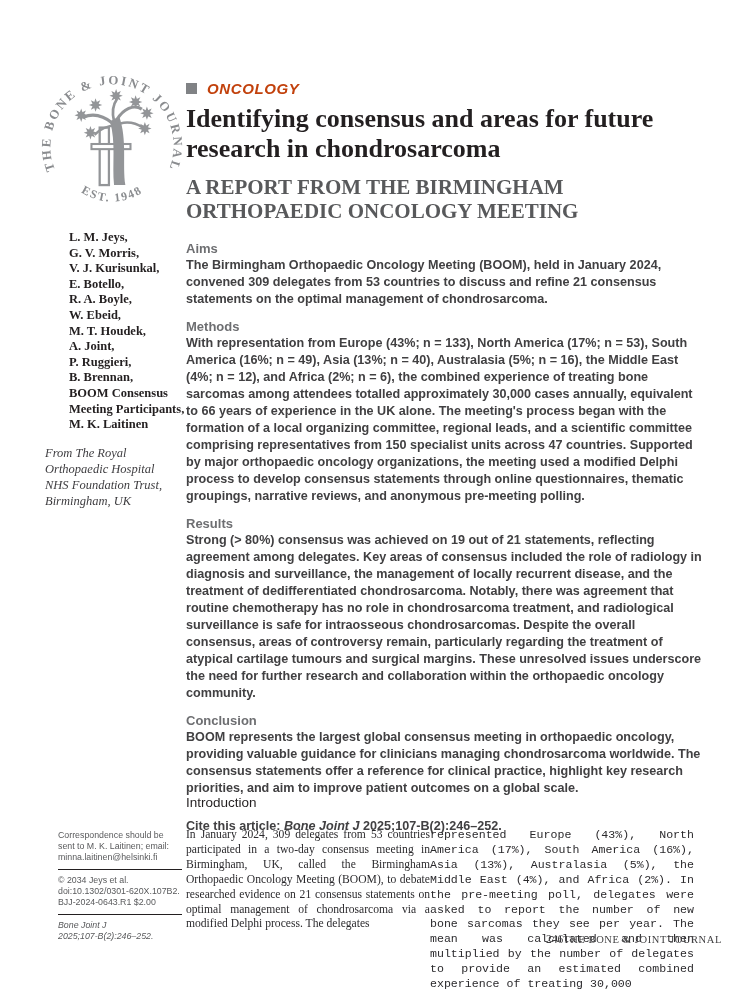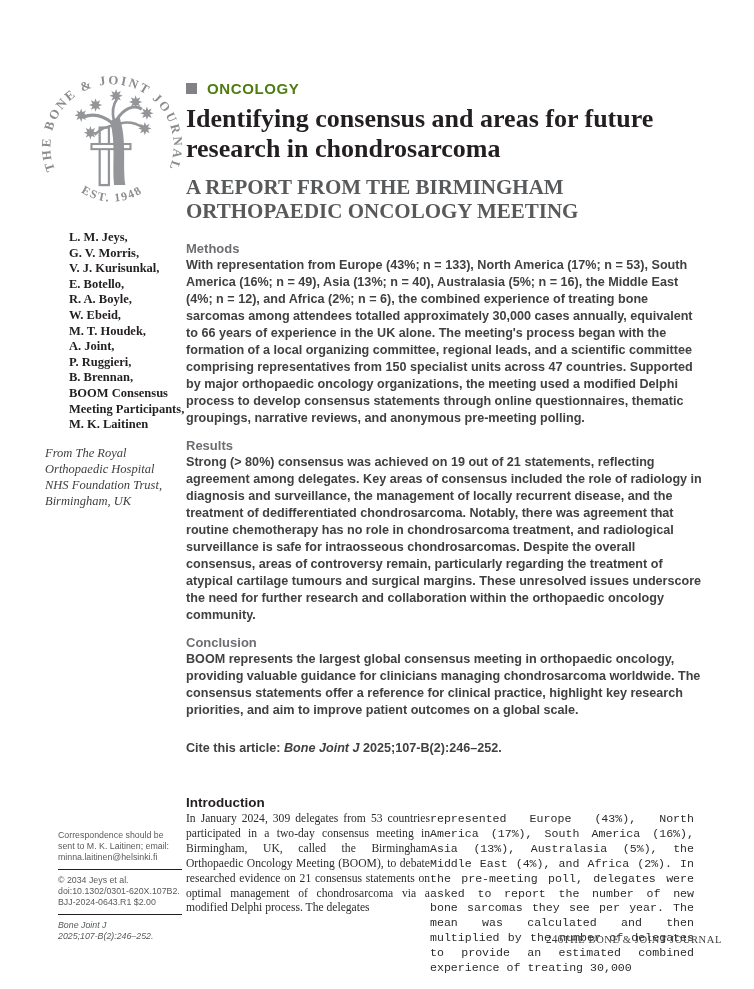--- a/index.html
+++ b/index.html
@@ -9,37 +9,37 @@
     font-family:"Liberation Sans",sans-serif;color:#231f20;
   }
   
   .logo{position:absolute;left:36px;top:68px;width:152px;height:152px;}
   .logo-arc-text{font-family:"Liberation Serif",serif;font-size:12.5px;letter-spacing:2.2px;fill:#8a8c8f;font-weight:bold;}
   .logo-est-text{font-family:"Liberation Serif",serif;font-size:11.5px;letter-spacing:1.6px;fill:#8a8c8f;font-weight:bold;}
   
   .header{position:absolute;left:186px;top:80px;width:540px;}
   .kicker{display:flex;align-items:center;gap:10px;}
   .kicker-square{width:11px;height:11px;background:#808285;display:inline-block;}
-  .kicker-label{font-size:15px;font-weight:bold;color:#4d7c0f;letter-spacing:0.6px;}
+  .kicker-label{font-size:15px;font-weight:bold;color:#c2410c;letter-spacing:0.6px;font-style:italic;}
   .title{font-family:"Liberation Serif",serif;font-weight:bold;font-size:26px;line-height:30px;color:#231f20;margin-top:7px;max-width:540px;}
   .subtitle{font-family:"Liberation Serif",serif;font-weight:bold;font-size:21px;line-height:24px;color:#58595b;margin-top:11px;max-width:520px;}
   
   .authors{position:absolute;left:45px;top:230px;width:142px;}
   .author-name{font-family:"Liberation Serif",serif;font-weight:bold;font-size:12.5px;line-height:15.6px;color:#231f20;margin-left:24px;}
   .affiliation{font-family:"Liberation Serif",serif;font-style:italic;font-size:12.5px;line-height:16px;color:#3e3d40;margin-top:12px;max-width:130px;}
   
   .abstract{position:absolute;left:186px;top:240px;width:520px;}
   .abs-section{margin-bottom:10px;}
   .abs-heading{font-size:13px;font-weight:bold;color:#6d6e71;line-height:17px;}
   .abs-text{font-size:12.6px;font-weight:bold;color:#414042;line-height:17px;}
   .cite-line{margin-top:22px;font-size:12.6px;font-weight:bold;color:#414042;}
   .cite-journal{font-style:italic;}
   
   .intro{position:absolute;left:186px;top:795px;width:520px;}
-  .intro-heading{font-size:13.5px;font-weight:bold;color:#231f20;margin-bottom:2px;}
+  .intro-heading{font-size:13.5px;font-weight:normal;color:#231f20;margin-bottom:18px;}
   .intro-cols{display:flex;}
   .intro-col{font-family:"Liberation Serif",serif;font-size:11.6px;line-height:14.9px;color:#2b2a2d;text-align:justify;}
   .intro-col-1{width:244px;}
   .intro-col-2{width:264px;font-family:Liberation Mono, monospace;}
   
   .sidebar-notes{position:absolute;left:58px;top:830px;width:124px;font-size:8.8px;line-height:11px;color:#58595b;}
   .note-rule{border:none;border-top:1.4px solid #231f20;margin:6px 0 5px 0;}
   .journal-ref{font-style:italic;}
   
   .footer{position:absolute;left:33px;right:32px;top:933px;display:flex;justify-content:flex-end;align-items:baseline;}
@@ -116,20 +116,24 @@
     <div class="author-name">P. Ruggieri,</div>
     <div class="author-name">B. Brennan,</div>
     <div class="author-name">BOOM Consensus</div>
     <div class="author-name">Meeting Participants,</div>
     <div class="author-name">M. K. Laitinen</div>
     <div class="affiliation">From The Royal Orthopaedic Hospital NHS Foundation Trust, Birmingham, UK</div>
   </div>
 
   <div class="abstract">
     <div class="abs-section">
+      <div class="abs-heading">Aims</div>
+      <div class="abs-text">The Birmingham Orthopaedic Oncology Meeting (BOOM), held in January 2024, convened 309 delegates from 53 countries to discuss and refine 21 consensus statements on the optimal management of chondrosarcoma.</div>
+    </div>
+    <div class="abs-section">
       <div class="abs-heading">Methods</div>
       <div class="abs-text">With representation from Europe (43%; n = 133), North America (17%; n = 53), South America (16%; n = 49), Asia (13%; n = 40), Australasia (5%; n = 16), the Middle East (4%; n = 12), and Africa (2%; n = 6), the combined experience of treating bone sarcomas among attendees totalled approximately 30,000 cases annually, equivalent to 66 years of experience in the UK alone. The meeting's process began with the formation of a local organizing committee, regional leads, and a scientific committee comprising representatives from 150 specialist units across 47 countries. Supported by major orthopaedic oncology organizations, the meeting used a modified Delphi process to develop consensus statements through online questionnaires, thematic groupings, narrative reviews, and anonymous pre-meeting polling.</div>
     </div>
     <div class="abs-section">
       <div class="abs-heading">Results</div>
       <div class="abs-text">Strong (&gt; 80%) consensus was achieved on 19 out of 21 statements, reflecting agreement among delegates. Key areas of consensus included the role of radiology in diagnosis and surveillance, the management of locally recurrent disease, and the treatment of dedifferentiated chondrosarcoma. Notably, there was agreement that routine chemotherapy has no role in chondrosarcoma treatment, and radiological surveillance is safe for intraosseous chondrosarcomas. Despite the overall consensus, areas of controversy remain, particularly regarding the treatment of atypical cartilage tumours and surgical margins. These unresolved issues underscore the need for further research and collaboration within the orthopaedic oncology community.</div>
     </div>
     <div class="abs-section">
       <div class="abs-heading">Conclusion</div>
       <div class="abs-text">BOOM represents the largest global consensus meeting in orthopaedic oncology, providing valuable guidance for clinicians managing chondrosarcoma worldwide. The consensus statements offer a reference for clinical practice, highlight key research priorities, and aim to improve patient outcomes on a global scale.</div>

